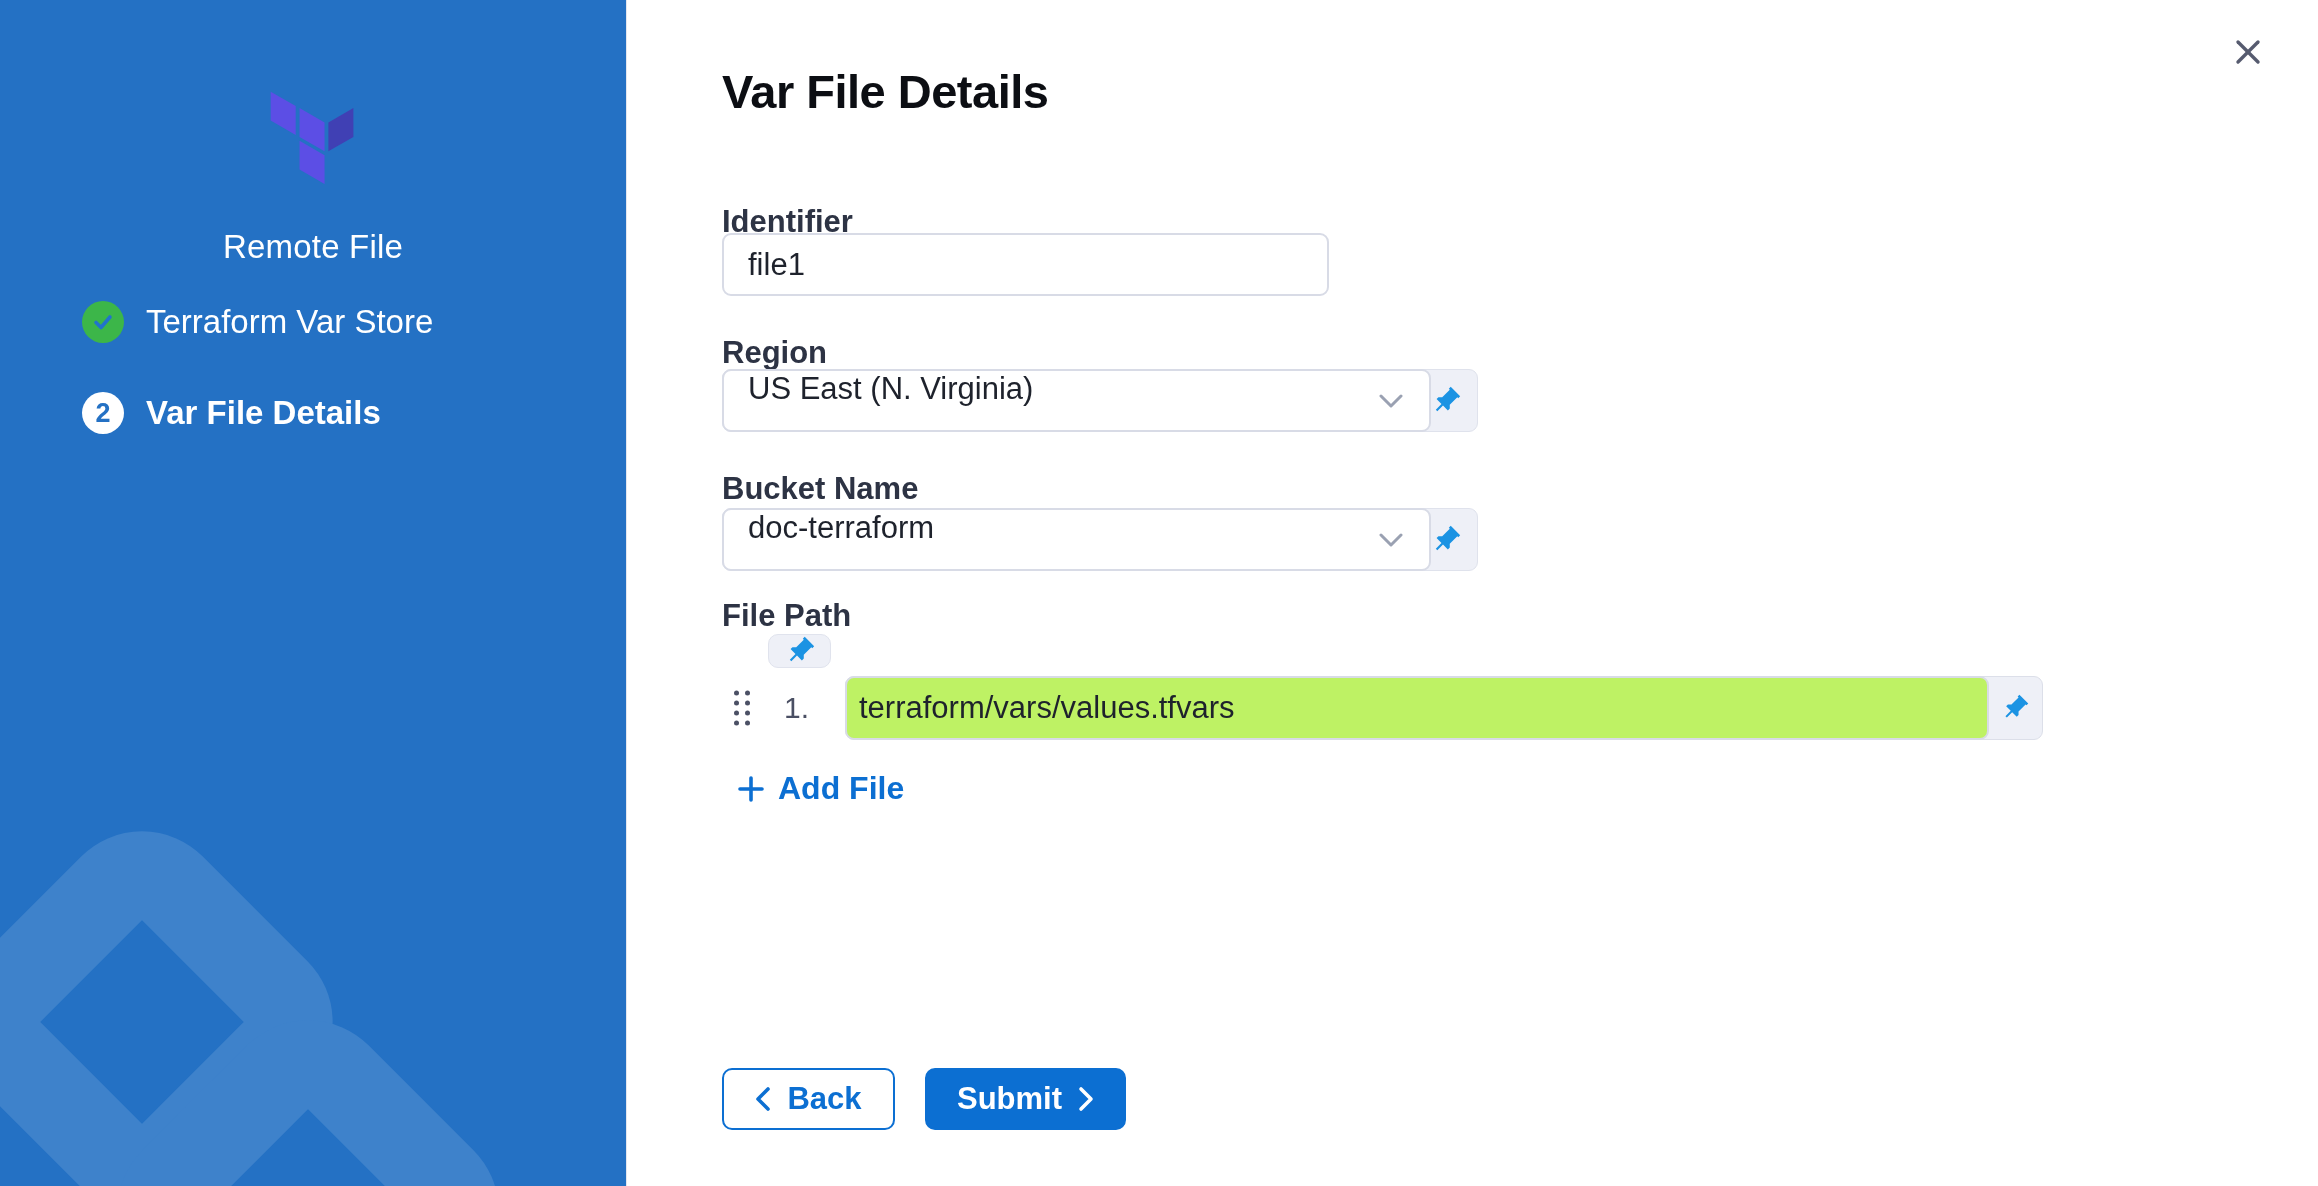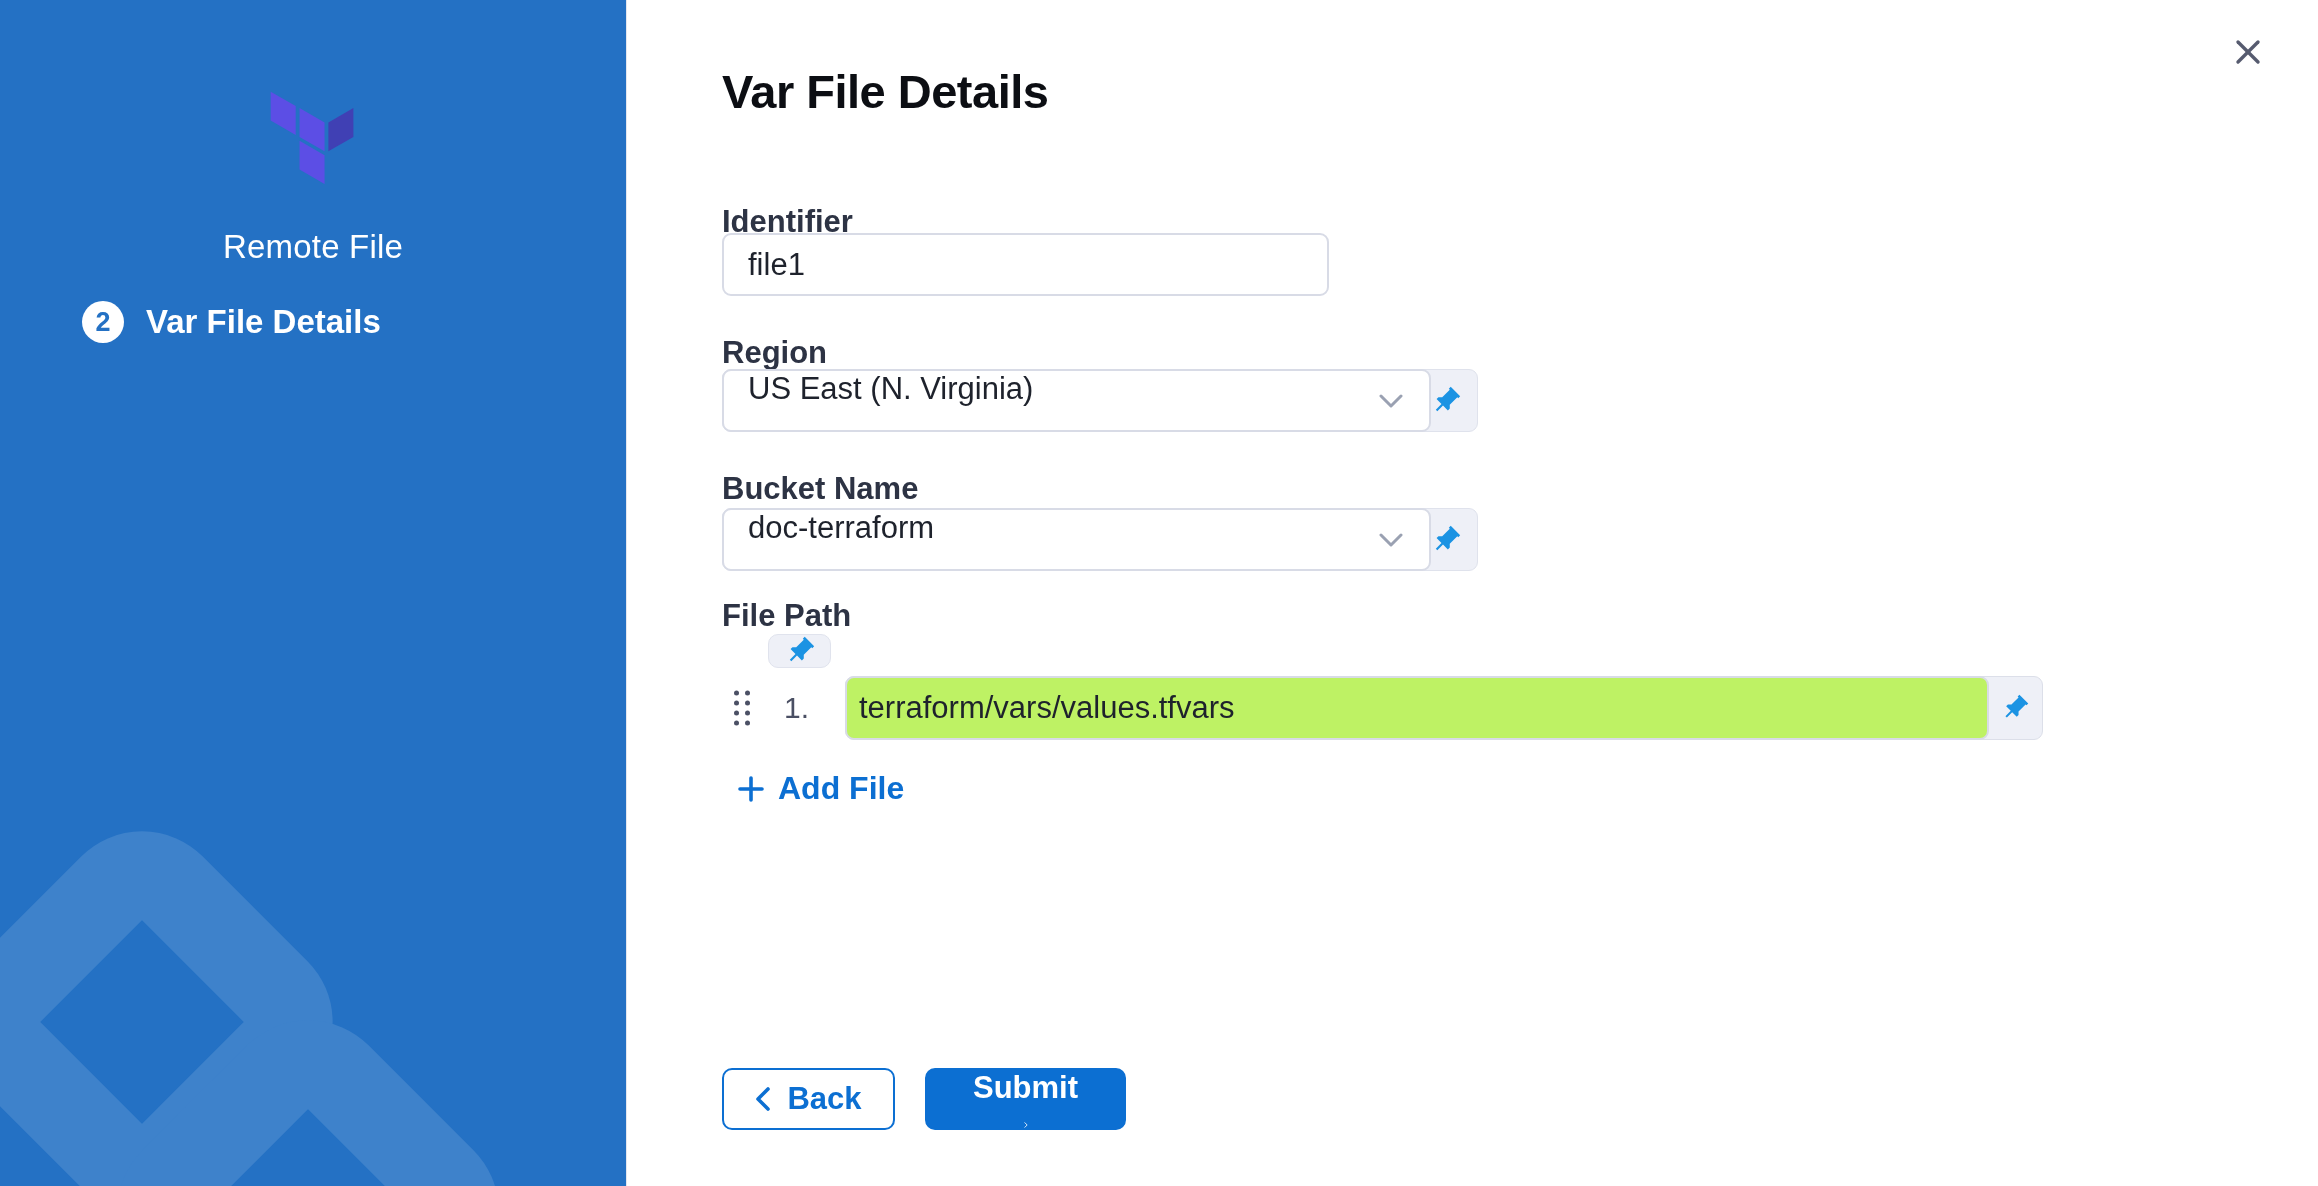--- a/index.html
+++ b/index.html
@@ -81,21 +81,21 @@
   .add-file { position:absolute; left:16px; top:770px; display:flex; align-items:center;
               gap:14px; background:none; border:none; cursor:pointer;
               color:#0c6fd2; font-size:32px; font-weight:600;
               font-family:"Liberation Sans",sans-serif; }
 
   .actions { position:absolute; left:94px; top:1068px; display:flex; gap:30px; }
   .btn { height:62px; border-radius:10px; font-family:"Liberation Sans",sans-serif;
          font-size:31px; font-weight:700; display:flex; align-items:center;
          justify-content:center; gap:16px; cursor:pointer; }
   .btn-back { width:173px; background:#ffffff; border:2px solid #0c6fd2; color:#0c6fd2; }
-  .btn-submit { width:201px; background:#0c6fd2; border:2px solid #0c6fd2; color:#ffffff;flex-direction:column; }
+  .btn-submit { width:201px; background:#0c6fd2; border:2px solid #0c6fd2; color:#ffffff; }
 </style>
 </head>
 <body>
 
 <div class="app">
 
   <aside class="sidebar">
     <svg class="watermark" width="627" height="520" viewBox="0 0 627 520">
       <g fill="none" stroke="#3e82cb" stroke-width="88">
         <rect x="26" y="240" width="232" height="232" rx="42" transform="rotate(45 142 356)"></rect>
@@ -107,20 +107,28 @@
       <svg class="tf-logo" width="86" height="100" viewBox="0 0 88 104">
         <polygon points="0,8 26,23 26,53 0,38" fill="#5c4ee5"></polygon>
         <polygon points="30,25 56,40 56,70 30,55" fill="#5c4ee5"></polygon>
         <polygon points="60,40 86,25 86,55 60,70" fill="#4040b4"></polygon>
         <polygon points="30,59 56,74 56,104 30,89" fill="#5c4ee5"></polygon>
       </svg>
       <div class="side-title">Remote File</div>
     </div>
 
     <div class="steps">
+      <div class="step">
+        <span class="step-circle done">
+          <svg width="24" height="24" viewBox="0 0 24 24">
+            <polyline points="5,12.5 10,17.5 19,7" fill="none" stroke="#2173cc" stroke-width="3.6" stroke-linecap="round" stroke-linejoin="round"></polyline>
+          </svg>
+        </span>
+        <span class="step-label">Terraform Var Store</span>
+      </div>
       <div class="step">
         <span class="step-circle num">2</span>
         <span class="step-label bold">Var File Details</span>
       </div>
     </div>
   </aside>
 
   <main class="main">
 
     <button class="close-btn">

